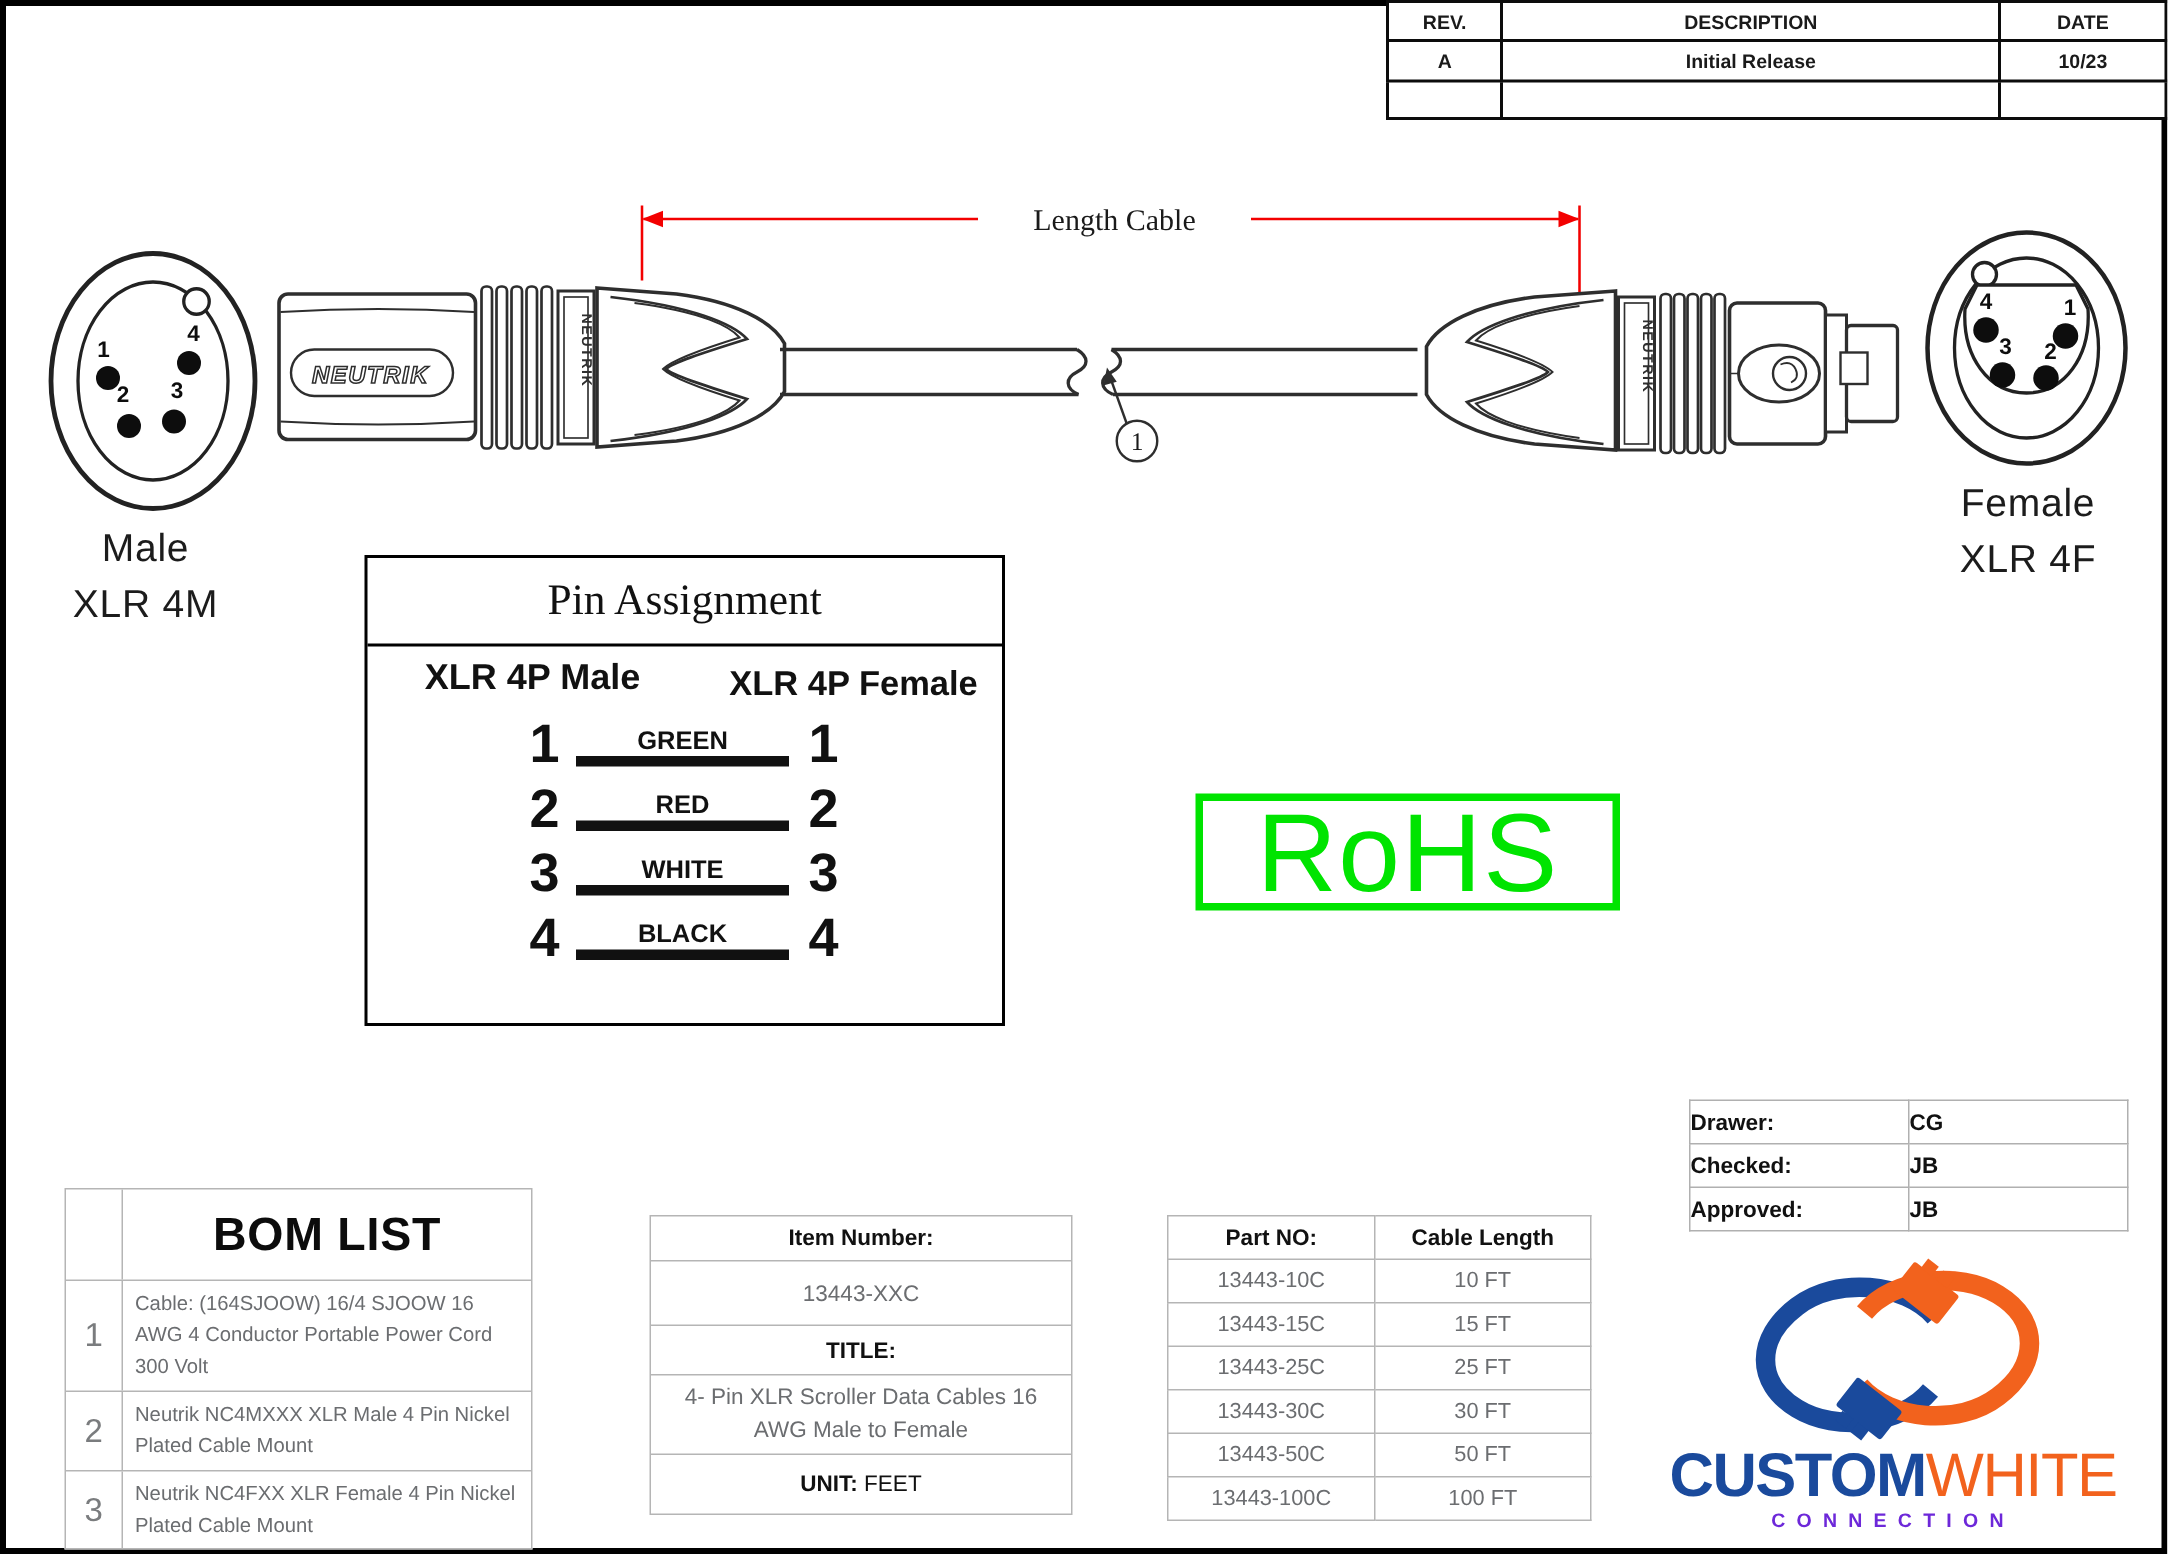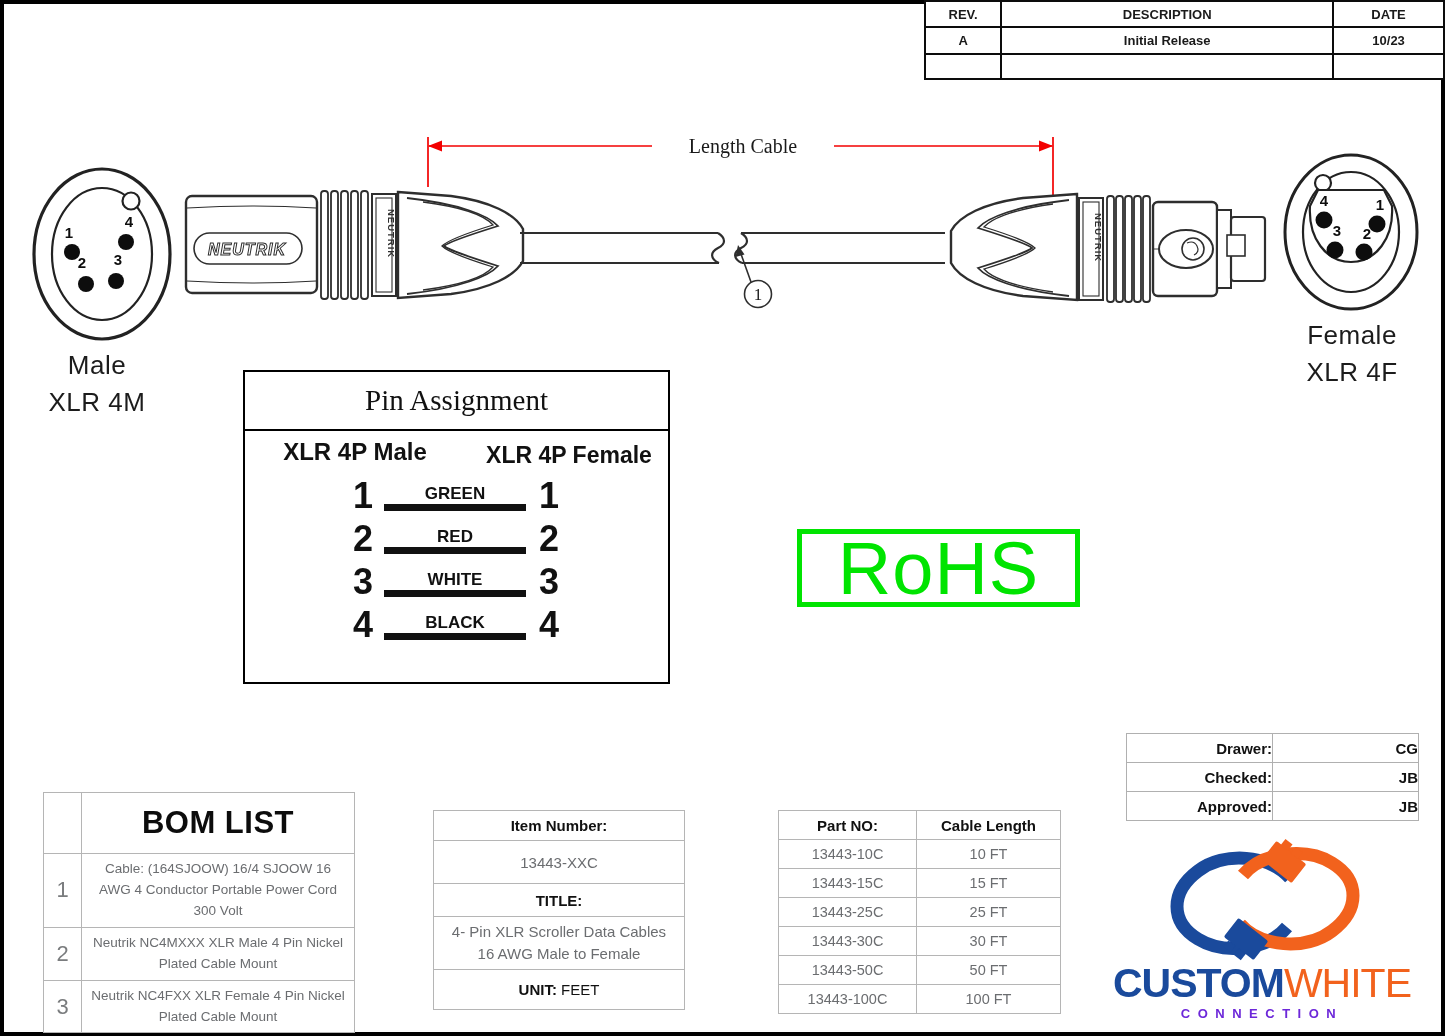--- a/index.html
+++ b/index.html
@@ -35,41 +35,41 @@
   .pa-wire-line { position:absolute; left:139px; width:142px; height:7px; background:#111; }
   .pa-wire-label { position:absolute; left:139px; width:142px; text-align:center; font-weight:bold; font-size:17px; color:#111; }
 
   
   .rohs { position:absolute; left:797px; top:529px; width:283px; height:78px; border:5px solid #00e400;
           display:flex; align-items:center; justify-content:center;
           font-size:74px; color:#00e400; letter-spacing:1px; transform-origin:left top; }
 
   
   table.approval { position:absolute; left:1126px; top:733px; border-collapse:collapse; background:#fff; }
-  table.approval td { border:1px solid #b0b0b0; width:146px; height:29px; text-align:right;
+  table.approval td { border:1px solid #b0b0b0; width:146px; height:29px; text-align:left;
                       font-size:15px; font-weight:bold; color:#111; }
 
   
   .gtxt { color:#6b6d70; }
 
   
   .bom { position:absolute; left:43px; top:792px; width:312px; background:#fff; border:1px solid #b5b5b5; }
   .bom-row { display:grid; grid-template-columns:38px 1fr; border-top:1px solid #b5b5b5; }
   .bom-row:first-child { border-top:none; }
   .bom-num { border-right:1px solid #b5b5b5; display:flex; align-items:center; justify-content:center;
              font-size:22px; color:#7a7c7e; }
   .bom-title { height:60px; display:flex; align-items:center; justify-content:center;
                font-size:31px; font-weight:bold; color:#0c0c0c; letter-spacing:0.5px; }
-  .bom-desc { display:flex; align-items:center; justify-content:center; text-align:center;
+  .bom-desc { display:flex; align-items:center; justify-content:center; text-align:left;
               font-size:13.5px; line-height:1.55; padding:5px 8px; }
   .bom-r1 .bom-desc { min-height:72px; }
   .bom-r2 .bom-desc, .bom-r3 .bom-desc { min-height:43px; }
 
   
-  .item-tbl { position:absolute; left:433px; top:810px; width:252px; background:#fff; border:1px solid #b5b5b5; }
+  .item-tbl { position:absolute; left:433px; top:810px; width:282px; background:#fff; border:1px solid #b5b5b5; }
   .item-cell { border-top:1px solid #b5b5b5; display:flex; align-items:center; justify-content:center;
                text-align:center; font-size:15px; }
   .item-cell:first-child { border-top:none; }
   .item-hdr { font-weight:bold; color:#111; }
   .ic1 { height:29px; } .ic2 { height:43px; } .ic3 { height:33px; } .ic4 { height:53px; padding:0 14px; line-height:1.45; } .ic5 { height:40px; }
 
   
   table.parts { position:absolute; left:778px; top:810px; border-collapse:collapse; background:#fff; }
   table.parts td { border:1px solid #b5b5b5; text-align:center; font-size:14.5px; height:29px; }
   table.parts td.ph { font-weight:bold; color:#111; font-size:15px; }

